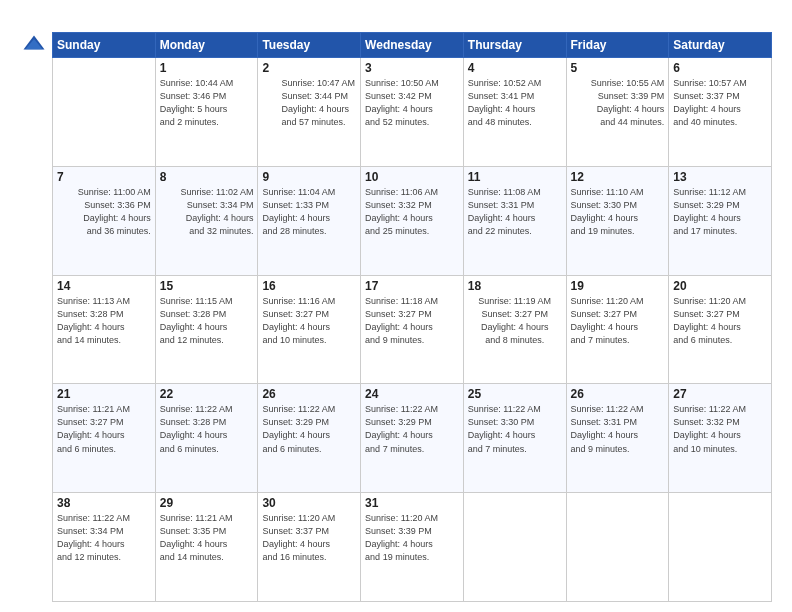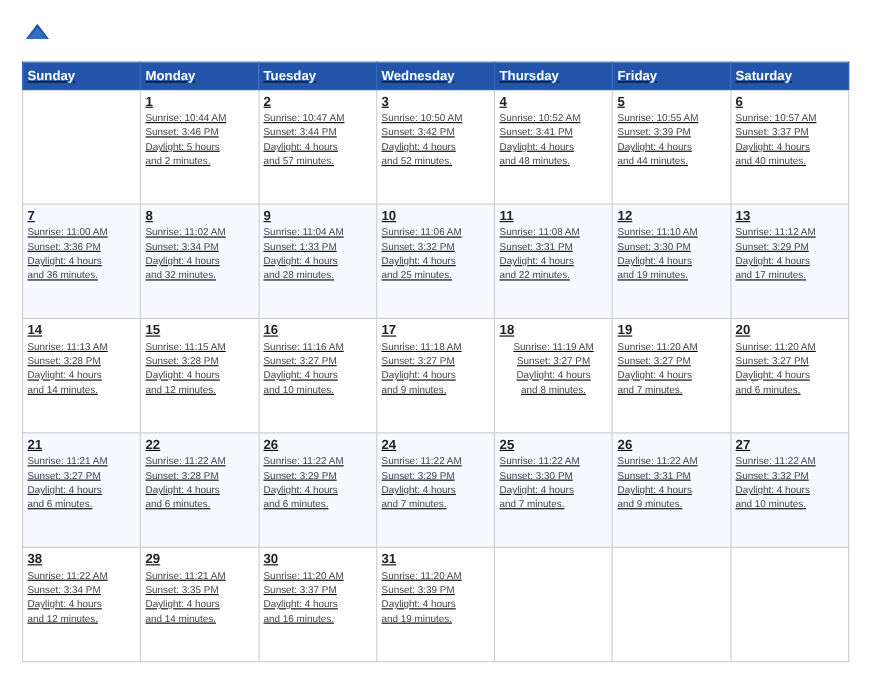--- a/index.html
+++ b/index.html
@@ -6,24 +6,23 @@
     body {
       font-family: Arial, sans-serif;
       background: #fff;
       width: 792px;
       height: 612px;
       overflow: hidden;
     }
     .page {
       width: 792px;
       height: 612px;
-      padding: 18px 20px 10px 20px;
+      padding: 32px 20px 10px 20px;
       display: flex;
-      flex-direction: column;
-      text-decoration: underline;
+      flex-direction: row;
     }
     .header {
       display: flex;
       justify-content: space-between;
       align-items: flex-start;
       margin-bottom: 10px;
     }
     .logo {
       display: flex;
       align-items: center;
@@ -147,65 +146,65 @@
           <td class="empty-cell"></td>
           <td>
             <span class="day-number">1</span>
             <div class="day-info" style="white-space: pre-line;">Sunrise: 10:44 AM
 Sunset: 3:46 PM
 Daylight: 5 hours
 and 2 minutes.</div>
           </td>
           <td>
             <span class="day-number">2</span>
-            <div class="day-info" style="white-space: pre-line;">Sunrise: 10:47 AM
+            <div class="day-info" style="white-space: pre-line; margin-left: 19px;">Sunrise: 10:47 AM
 Sunset: 3:44 PM
 Daylight: 4 hours
 and 57 minutes.</div>
           </td>
           <td>
             <span class="day-number">3</span>
             <div class="day-info" style="white-space: pre-line;">Sunrise: 10:50 AM
 Sunset: 3:42 PM
 Daylight: 4 hours
 and 52 minutes.</div>
           </td>
           <td>
             <span class="day-number">4</span>
             <div class="day-info" style="white-space: pre-line;">Sunrise: 10:52 AM
 Sunset: 3:41 PM
 Daylight: 4 hours
 and 48 minutes.</div>
           </td>
           <td>
             <span class="day-number">5</span>
-            <div class="day-info" style="white-space: pre-line;">Sunrise: 10:55 AM
+            <div class="day-info" style="white-space: pre-line; text-align: right;">Sunrise: 10:55 AM
 Sunset: 3:39 PM
 Daylight: 4 hours
 and 44 minutes.</div>
           </td>
           <td>
             <span class="day-number">6</span>
             <div class="day-info" style="white-space: pre-line;">Sunrise: 10:57 AM
 Sunset: 3:37 PM
 Daylight: 4 hours
 and 40 minutes.</div>
           </td>
         </tr>
         <tr>
           <td>
             <span class="day-number">7</span>
-            <div class="day-info" style="white-space: pre-line;">Sunrise: 11:00 AM
+            <div class="day-info" style="white-space: pre-line; text-align: right;">Sunrise: 11:00 AM
 Sunset: 3:36 PM
 Daylight: 4 hours
 and 36 minutes.</div>
           </td>
           <td>
             <span class="day-number">8</span>
-            <div class="day-info" style="white-space: pre-line;">Sunrise: 11:02 AM
+            <div class="day-info" style="white-space: pre-line; text-align: right;">Sunrise: 11:02 AM
 Sunset: 3:34 PM
 Daylight: 4 hours
 and 32 minutes.</div>
           </td>
           <td>
             <span class="day-number">9</span>
             <div class="day-info" style="white-space: pre-line;">Sunrise: 11:04 AM
 Sunset: 1:33 PM
 Daylight: 4 hours
 and 28 minutes.</div>

